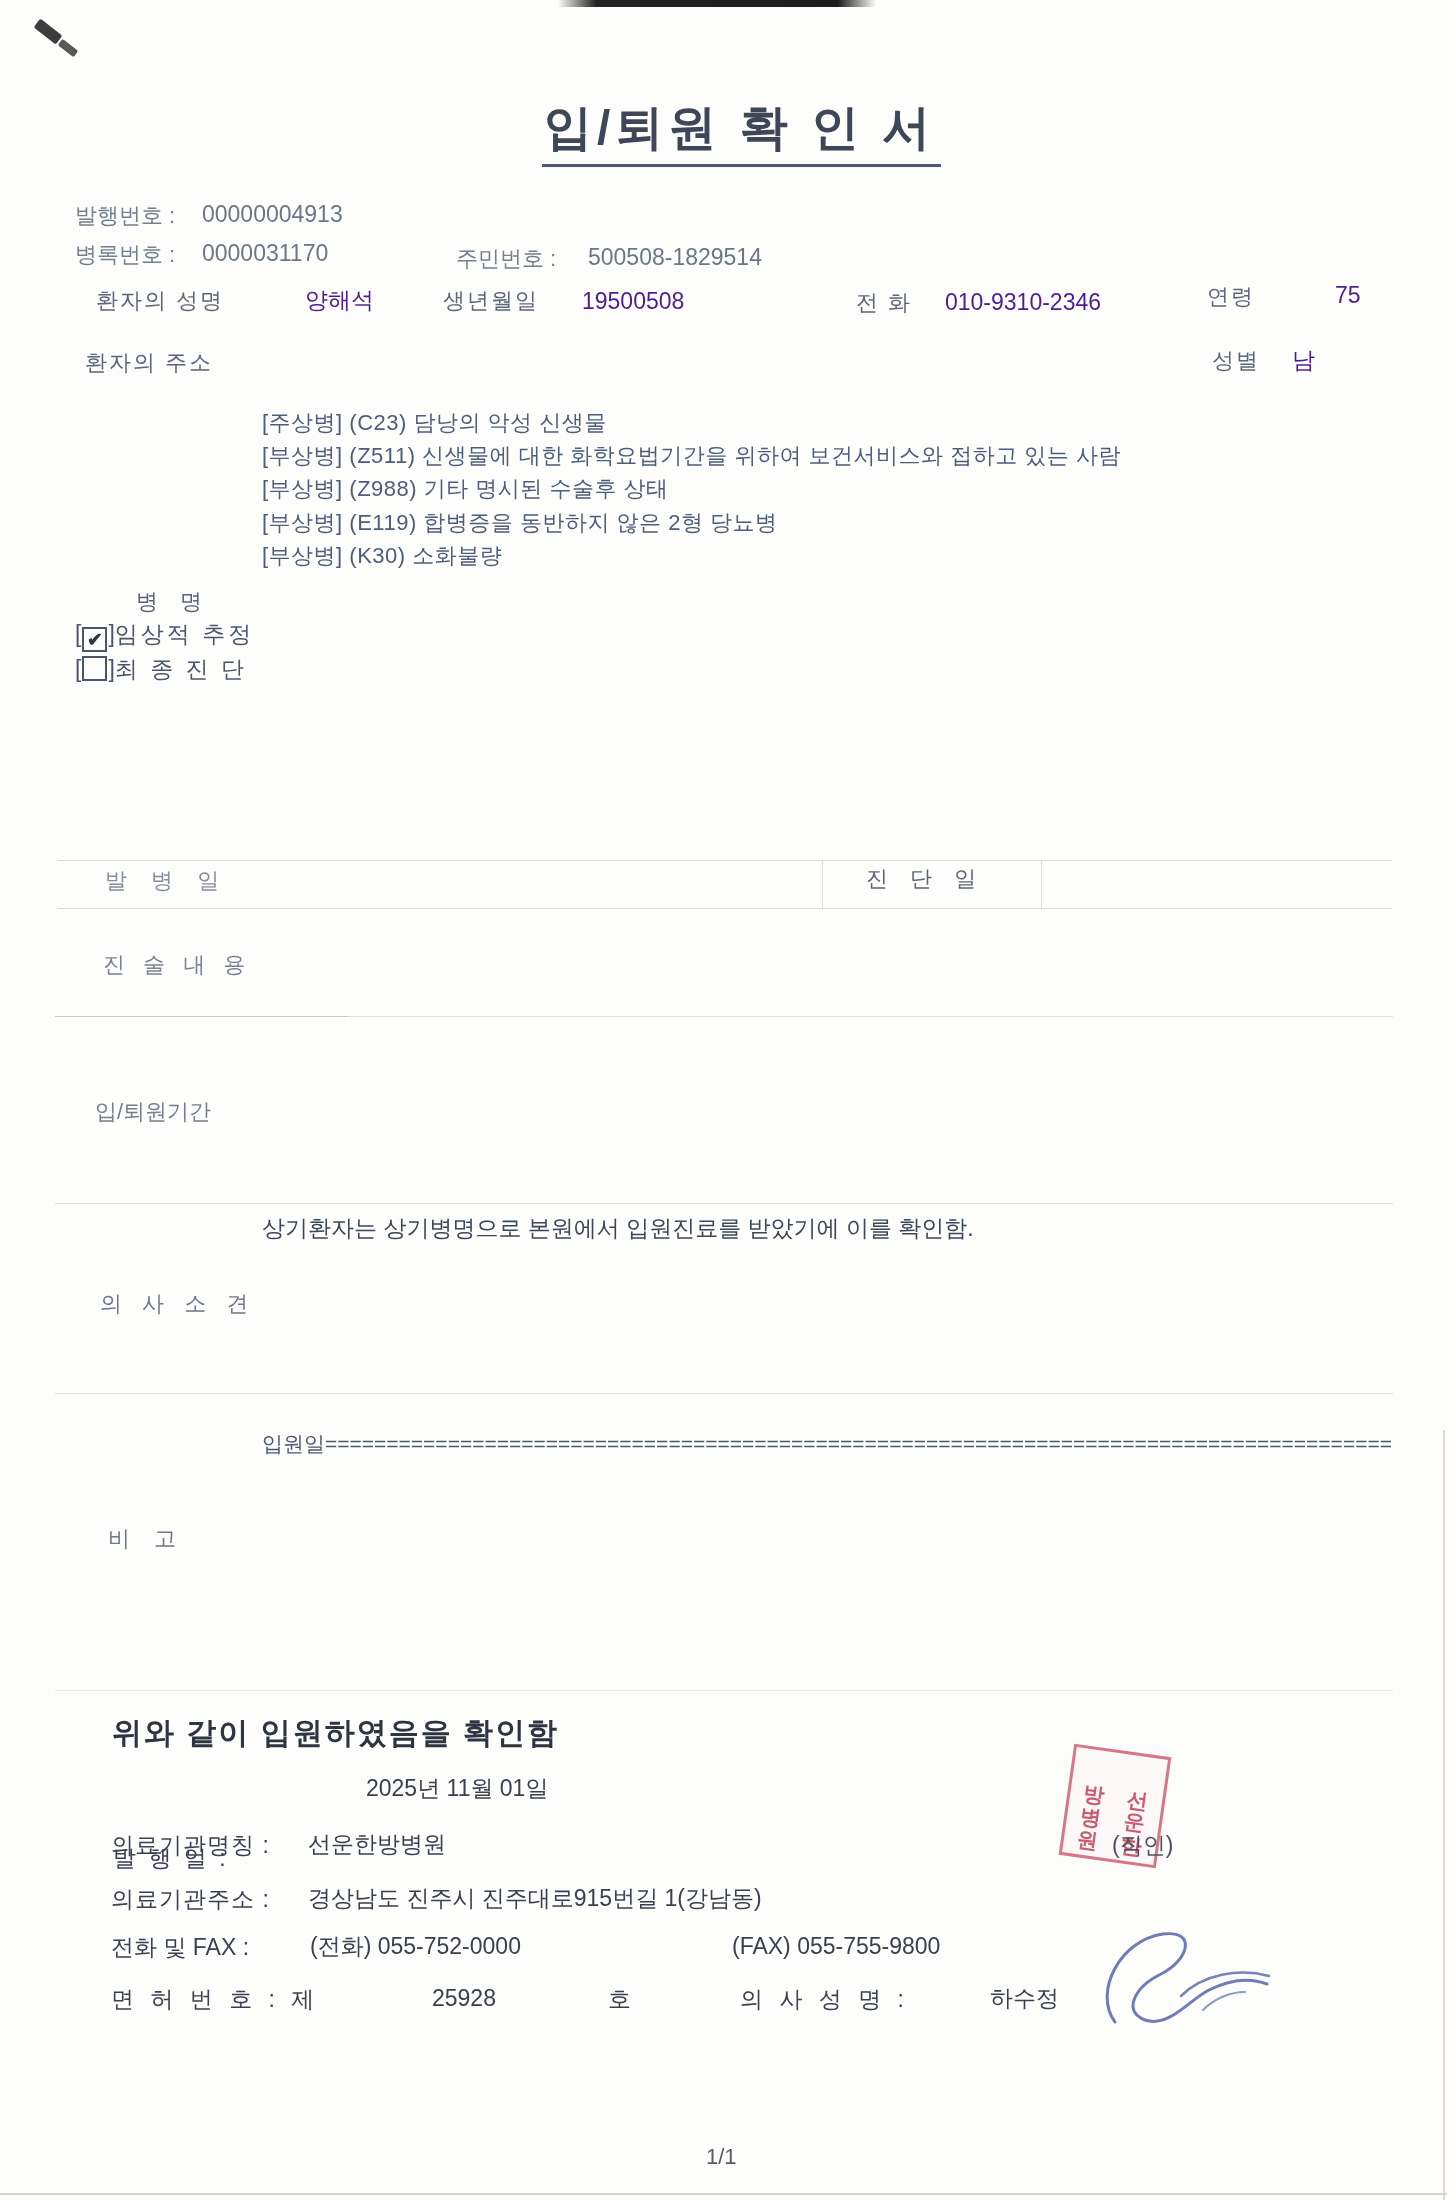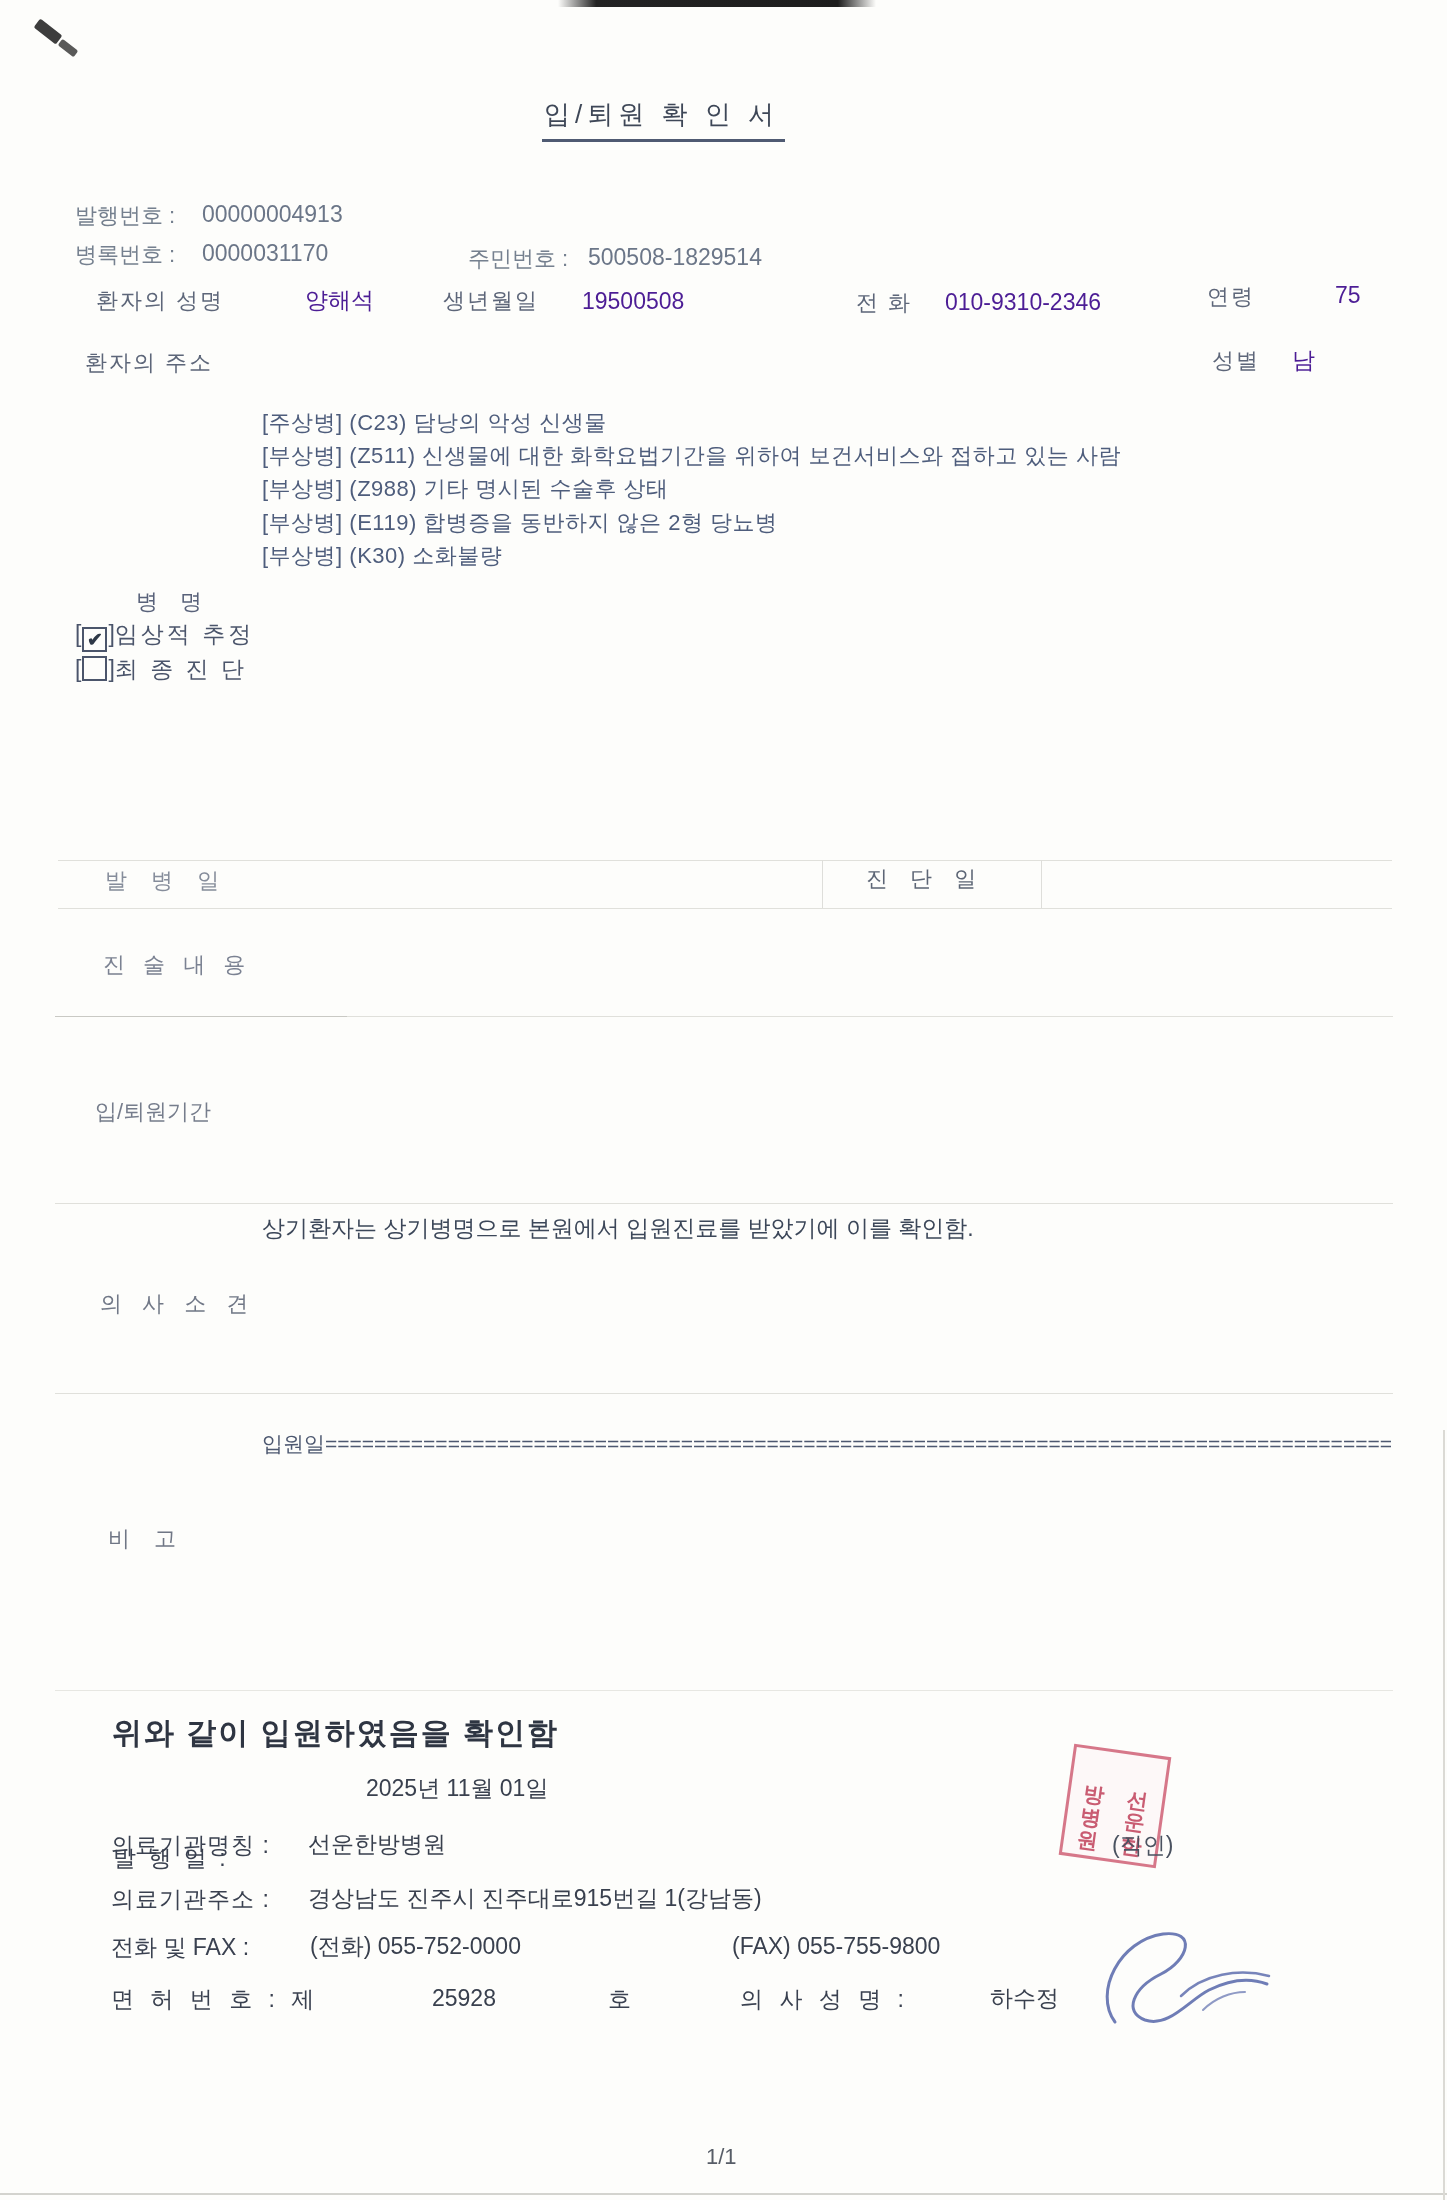--- a/index.html
+++ b/index.html
@@ -10,21 +10,21 @@
     background:#fdfdfb;
     overflow:hidden;
     font-family:"Liberation Sans", sans-serif;
     color:#4a5568;
   }
   .t{position:absolute;white-space:nowrap;line-height:1.15;}
   .hline{position:absolute;height:1px;background:#e0e0db;}
   .vline{position:absolute;width:1px;background:#dededa;}
 
   
-  #title{left:542px;top:100px;font-size:26px;font-weight:400;letter-spacing:5px;
+  #title{left:542px;top:100px;font-size:48px;font-weight:700;letter-spacing:5px;
          color:#3e4757;border-bottom:3px solid #4f5a72;padding:0 6px 9px 2px;}
 
   
   .hdr{font-size:22px;color:#75808f;}
   .hdrval{font-size:23px;color:#6b7688;}
 
   
   .plabel{font-size:22px;color:#5d6679;letter-spacing:2px;}
   .pval{font-size:23px;color:#4c1d95;}
 
@@ -77,21 +77,21 @@
   <div id="corner2" class="cornermark"></div>
   <div id="bottomedge"></div>
   <div id="rightedge"></div>
 
   <div id="title" class="t">입/퇴원 확 인 서</div>
 
   <div class="t hdr" style="left:75px;top:203px;">발행번호 :</div>
   <div class="t hdrval" style="left:202px;top:201px;">00000004913</div>
   <div class="t hdr" style="left:75px;top:242px;">병록번호 :</div>
   <div class="t hdrval" style="left:202px;top:240px;">0000031170</div>
-  <div class="t hdr" style="left:456px;top:246px;margin-left:12px;">주민번호 :</div>
+  <div class="t hdr" style="left:456px;top:246px;">주민번호 :</div>
   <div class="t hdrval" style="left:588px;top:244px;">500508-1829514</div>
 
   <div class="t plabel" style="left:96px;top:288px;">환자의 성명</div>
   <div class="t pval" style="left:305px;top:287px;">양해석</div>
   <div class="t plabel" style="left:443px;top:288px;">생년월일</div>
   <div class="t pval" style="left:582px;top:288px;">19500508</div>
   <div class="t plabel" style="left:856px;top:290px;">전 화</div>
   <div class="t pval" style="left:945px;top:289px;">010-9310-2346</div>
   <div class="t plabel" style="left:1207px;top:284px;">연령</div>
   <div class="t pval" style="left:1335px;top:282px;">75</div>

